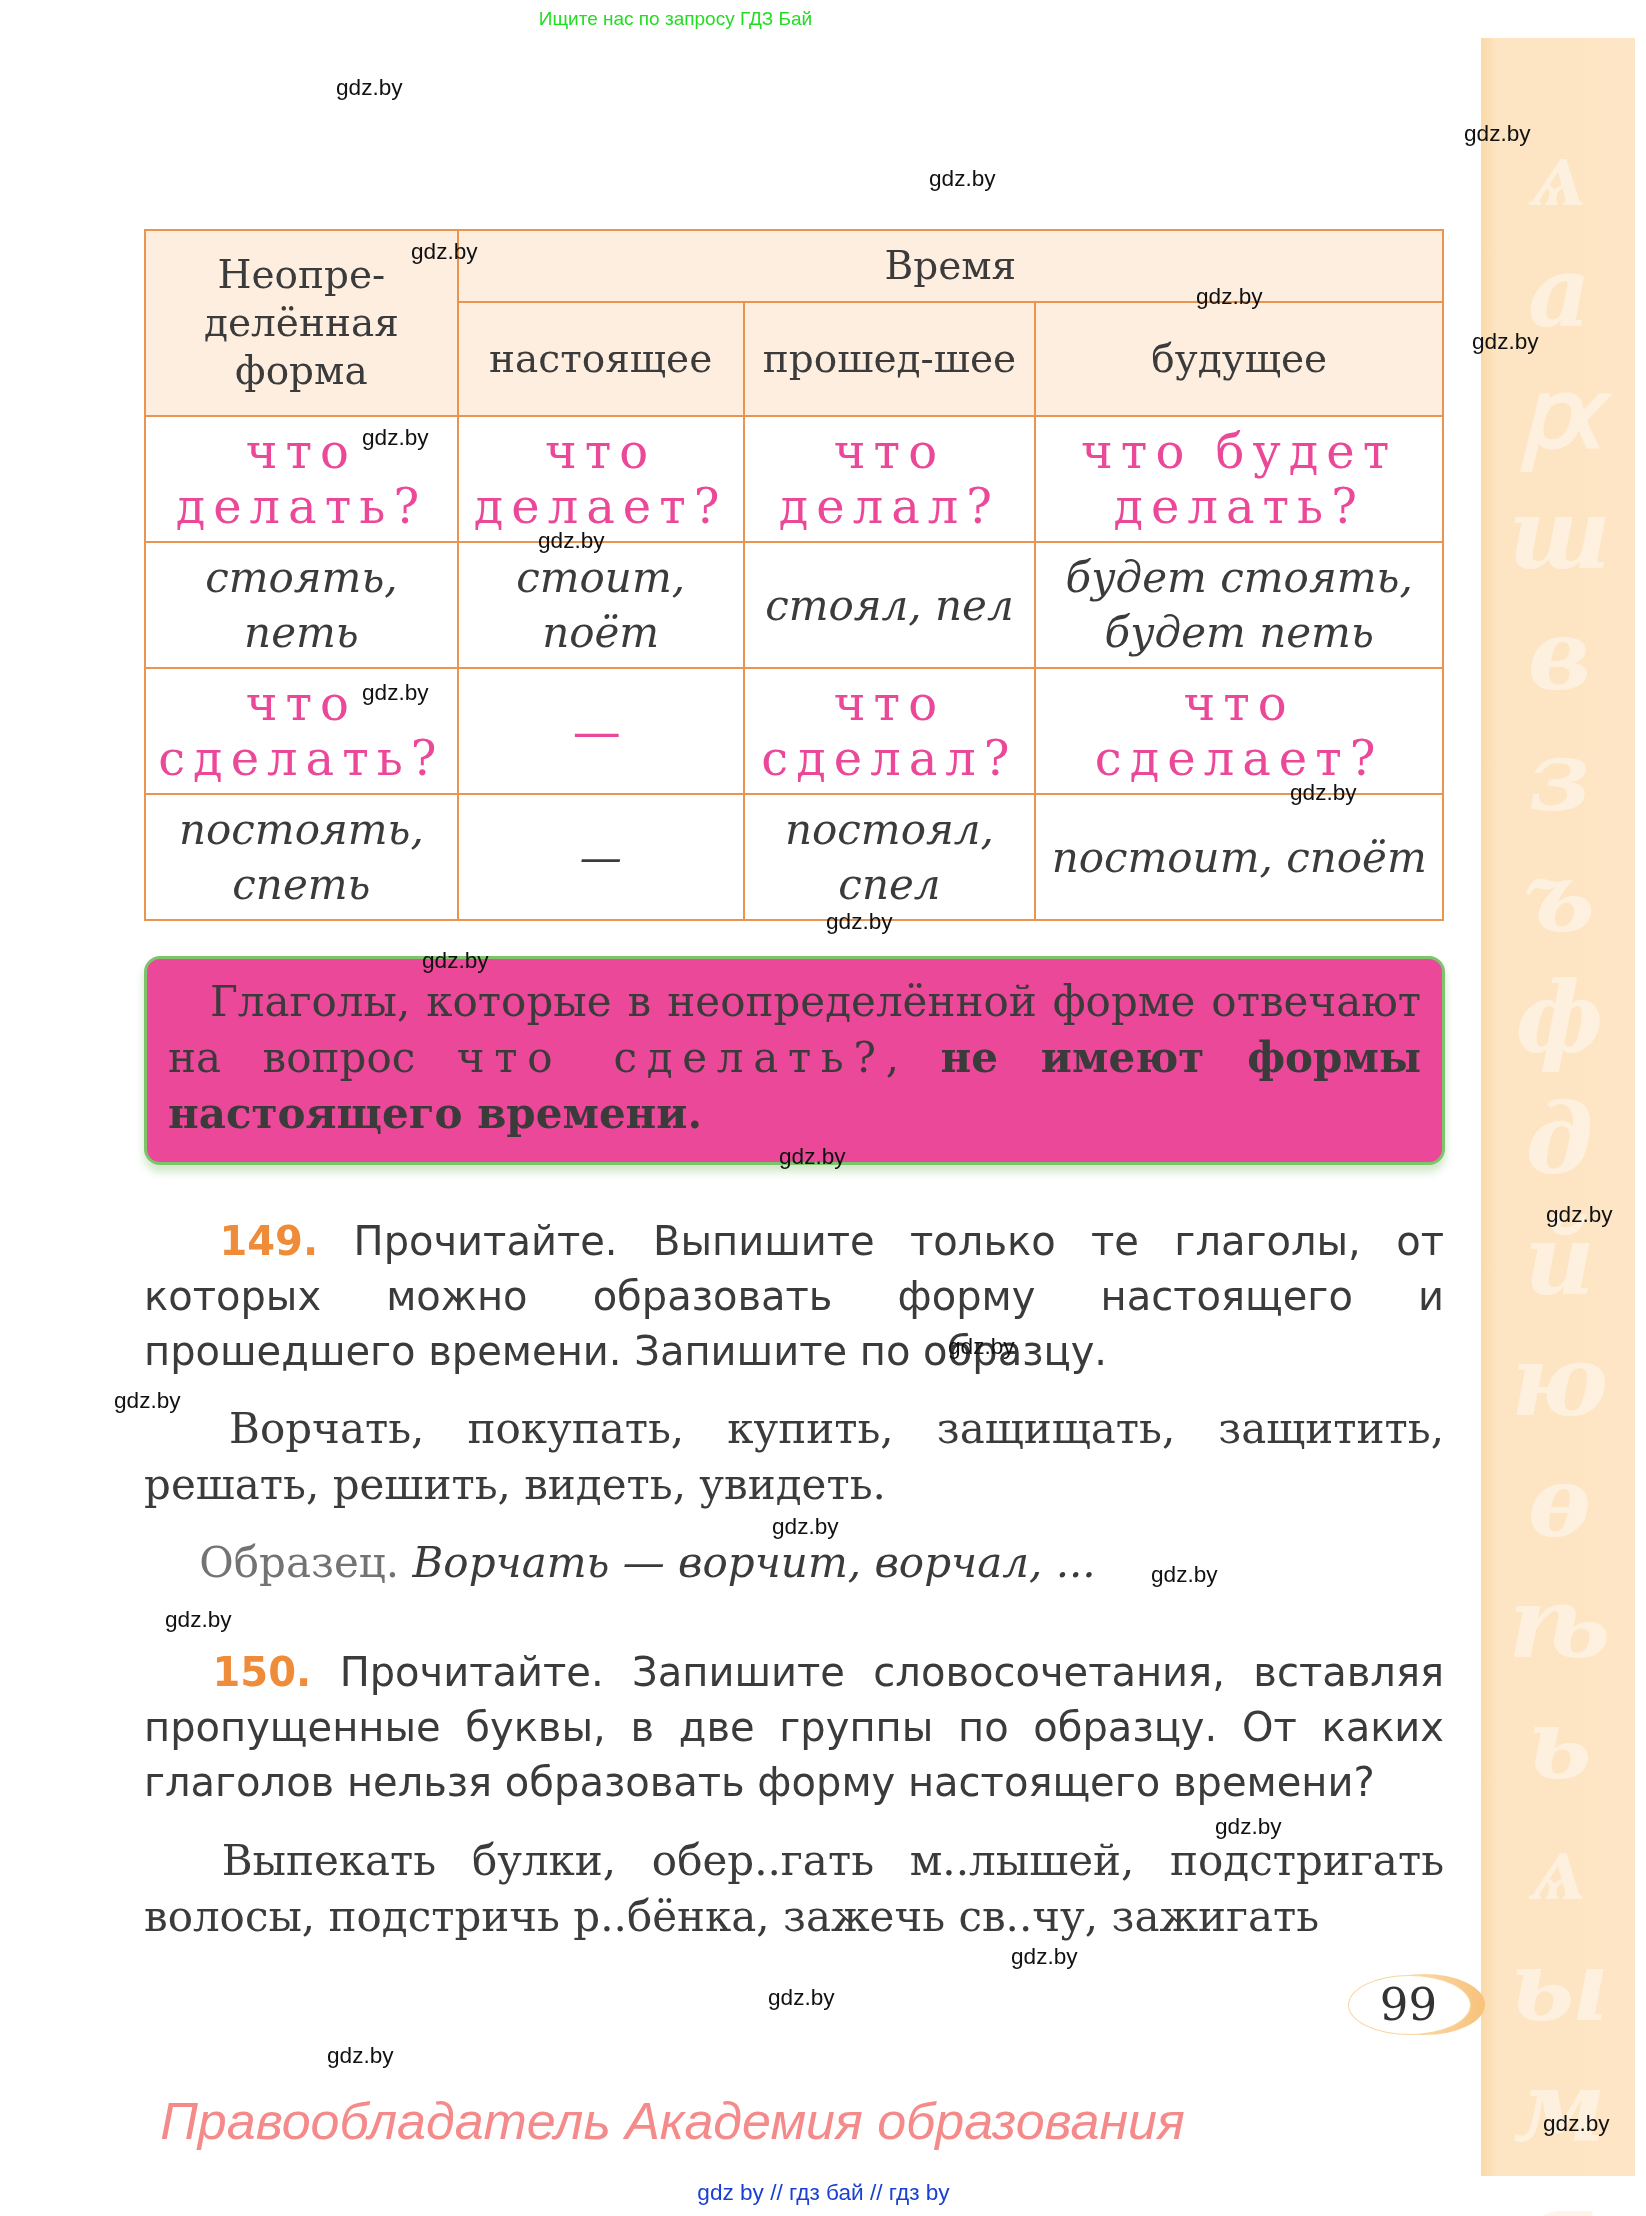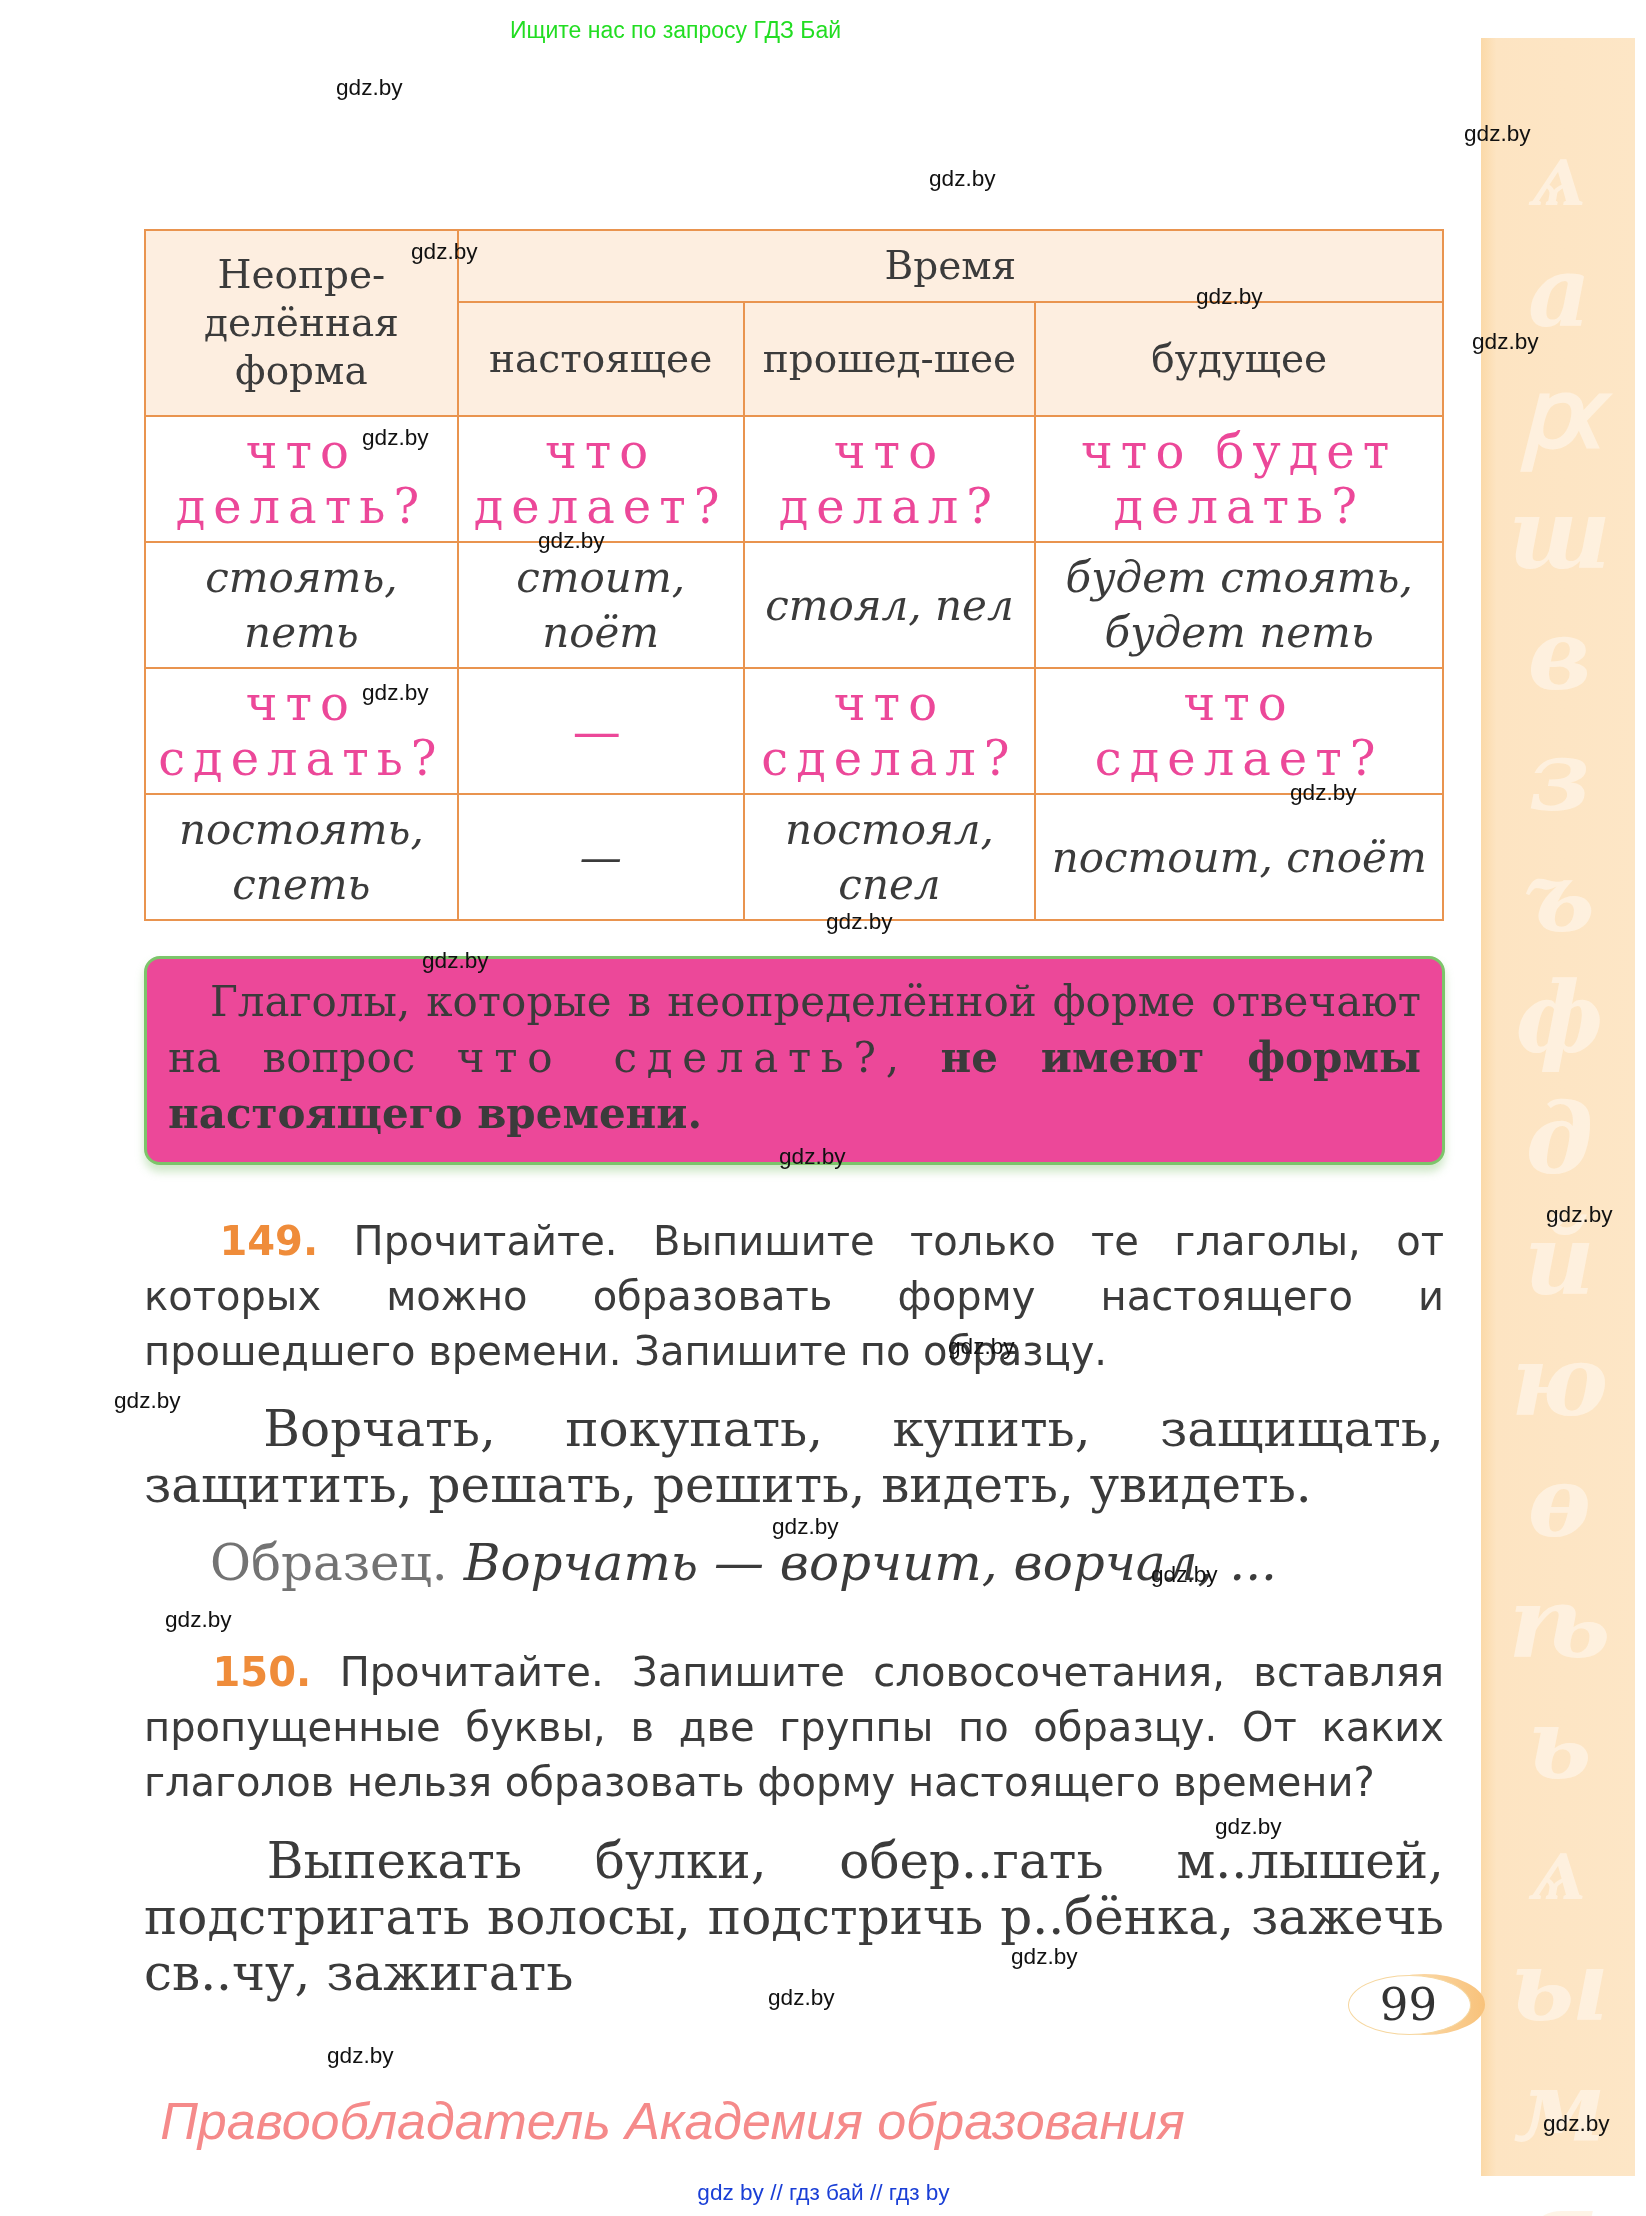--- a/index.html
+++ b/index.html
@@ -1,40 +1,40 @@
 <!DOCTYPE html>
 <html style="font-size:13px"><head>
 <meta charset="utf-8">
 <style>
   html, body { margin:0; padding:0; }
   body { width:1647px; height:2216px; position:relative; background:#ffffff; overflow:hidden;
          font-family:"DejaVu Serif", serif; color:#3a3a3a; }
   .abs { position:absolute; }
-  .top-banner { left:0; width:1351px; top:17px; text-align:center; color:#22dd22;
-                font-family:"Liberation Sans", sans-serif; font-size:23px; }
+  .top-banner { left:0; width:1351px; top:8px; text-align:center; color:#22dd22;
+                font-family:"Liberation Sans", sans-serif; font-size:19px; }
   .wm { position:absolute; font-family:"Liberation Sans", sans-serif; font-size:22.6px; color:#111; z-index:5; line-height:1; }
   .sidebar { left:1481px; top:38px; width:154px; height:2138px;
              background:linear-gradient(90deg,#fbd9a8 0%,#fde4c2 10%,#fde6c6 100%); }
   .sidebar .letters { position:absolute; left:8px; top:73px; width:141px; color:#fff3e3;
                       font-family:"DejaVu Serif", serif; font-style:italic; font-weight:bold;
                       font-size:97px; line-height:121px; text-align:center; opacity:0.85; }
   table.grid { position:absolute; left:144px; top:229px; width:1300px; border-collapse:collapse;
                font-family:"DejaVu Serif", serif; }
   table.grid td { border:2.4px solid #e9944f; text-align:center; vertical-align:middle; padding:0 6.4px; }
   table.grid .hd { background:#fdeee0; font-size:39px; line-height:48px; color:#3b3b3b; }
   table.grid .q { font-size:48px; letter-spacing:8px; line-height:55px; color:#ec4899; }
   table.grid .ex { font-size:42px; font-style:italic; line-height:55px; color:#3b3b3b; }
   .rule-box { left:144px; top:956px; width:1295px; height:203px; border:3.2px solid #7cc56a;
               border-radius:16px; background:#ec4899; box-shadow:0 6.4px 8px rgba(120,190,100,0.35); }
   .rule-box p { margin:0; padding:14.5px 21px 0 21px; font-size:42px; line-height:56px; color:#3b3b3b; text-align:justify; }
   .rule-box .spaced { letter-spacing:9.7px; }
   .para { left:144px; width:1300px; font-family:"DejaVu Sans", sans-serif; font-size:40px; line-height:55px;
           color:#3b3b3b; text-align:justify; }
   .para .num { color:#ef8c3a; font-weight:bold; }
-  .serif-para { left:144px; width:1300px; font-family:"DejaVu Serif", serif; font-size:50px; line-height:56px; color:#3b3b3b; text-align:justify; }
+  .serif-para { left:144px; width:1300px; font-family:"DejaVu Serif", serif; font-size:42px; line-height:56px; color:#3b3b3b; text-align:justify; }
   .sample-label { color:#737373; }
   .sample-it { font-style:italic; }
   .page-num { left:1348px; top:1974px; width:125px; height:61px; }
   .page-num .back { position:absolute; left:16px; top:0; width:121px; height:61px; border-radius:50%;
                     background:linear-gradient(90deg,#fde8c8,#f8c27a); }
   .page-num .front { position:absolute; left:0; top:0.8px; width:121px; height:58px; border-radius:50%;
                      background:#fff; border:1.6px solid #f6d7a0; }
   .page-num .label { position:absolute; left:0; top:0; width:121px; height:61px; line-height:61px;
                      text-align:center; font-size:45px; color:#333; font-family:"DejaVu Serif", serif; }
   .copyright { left:0; width:1345px; top:2091px; text-align:center; color:#f58a8a;

